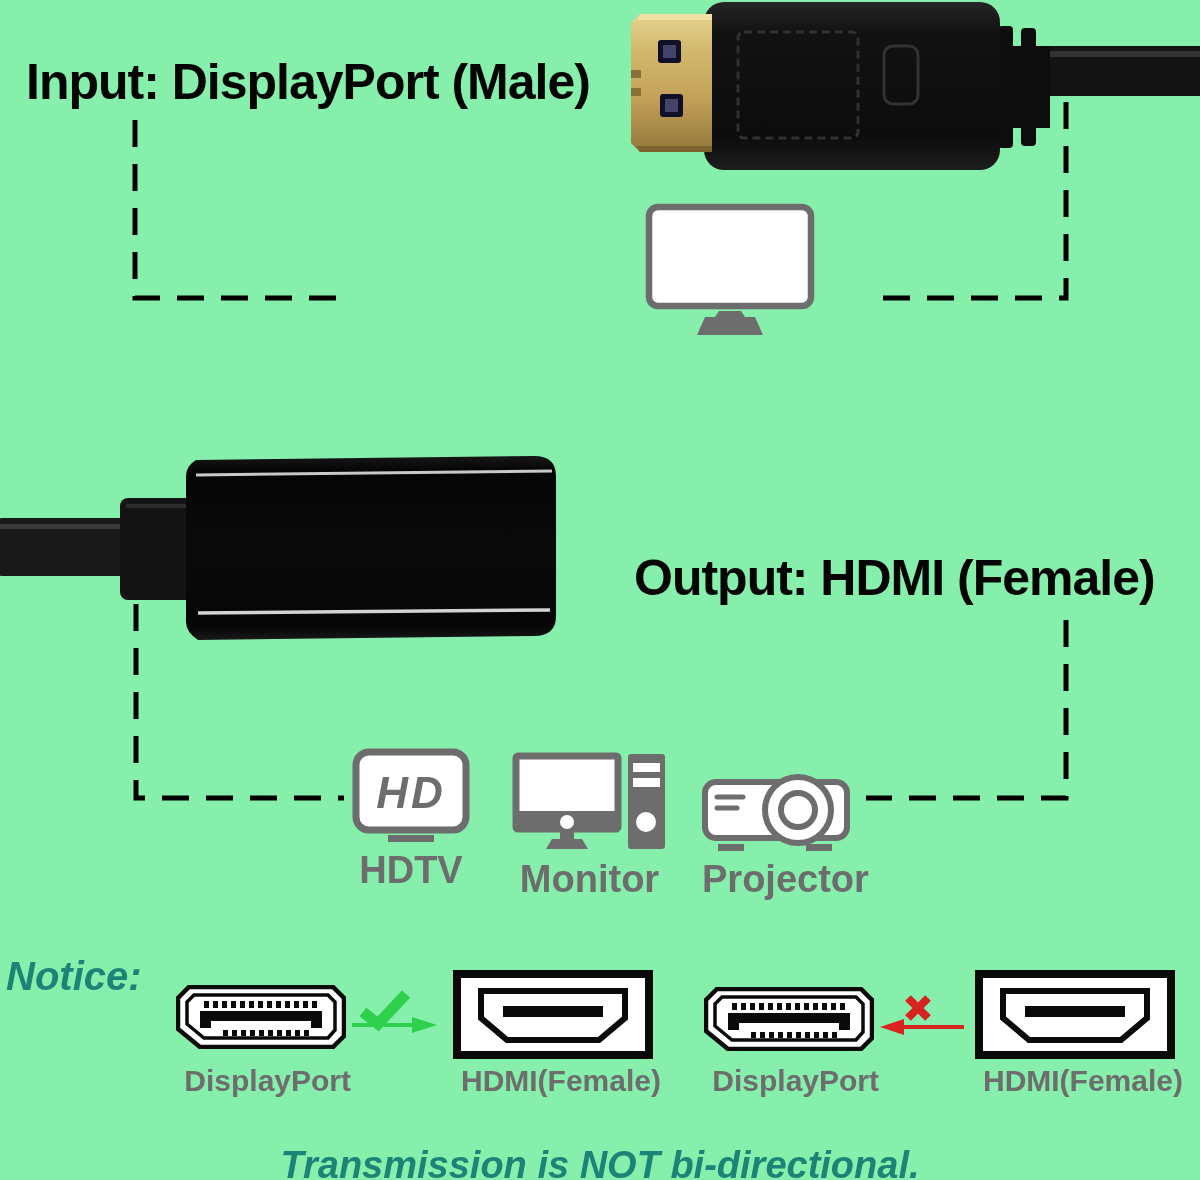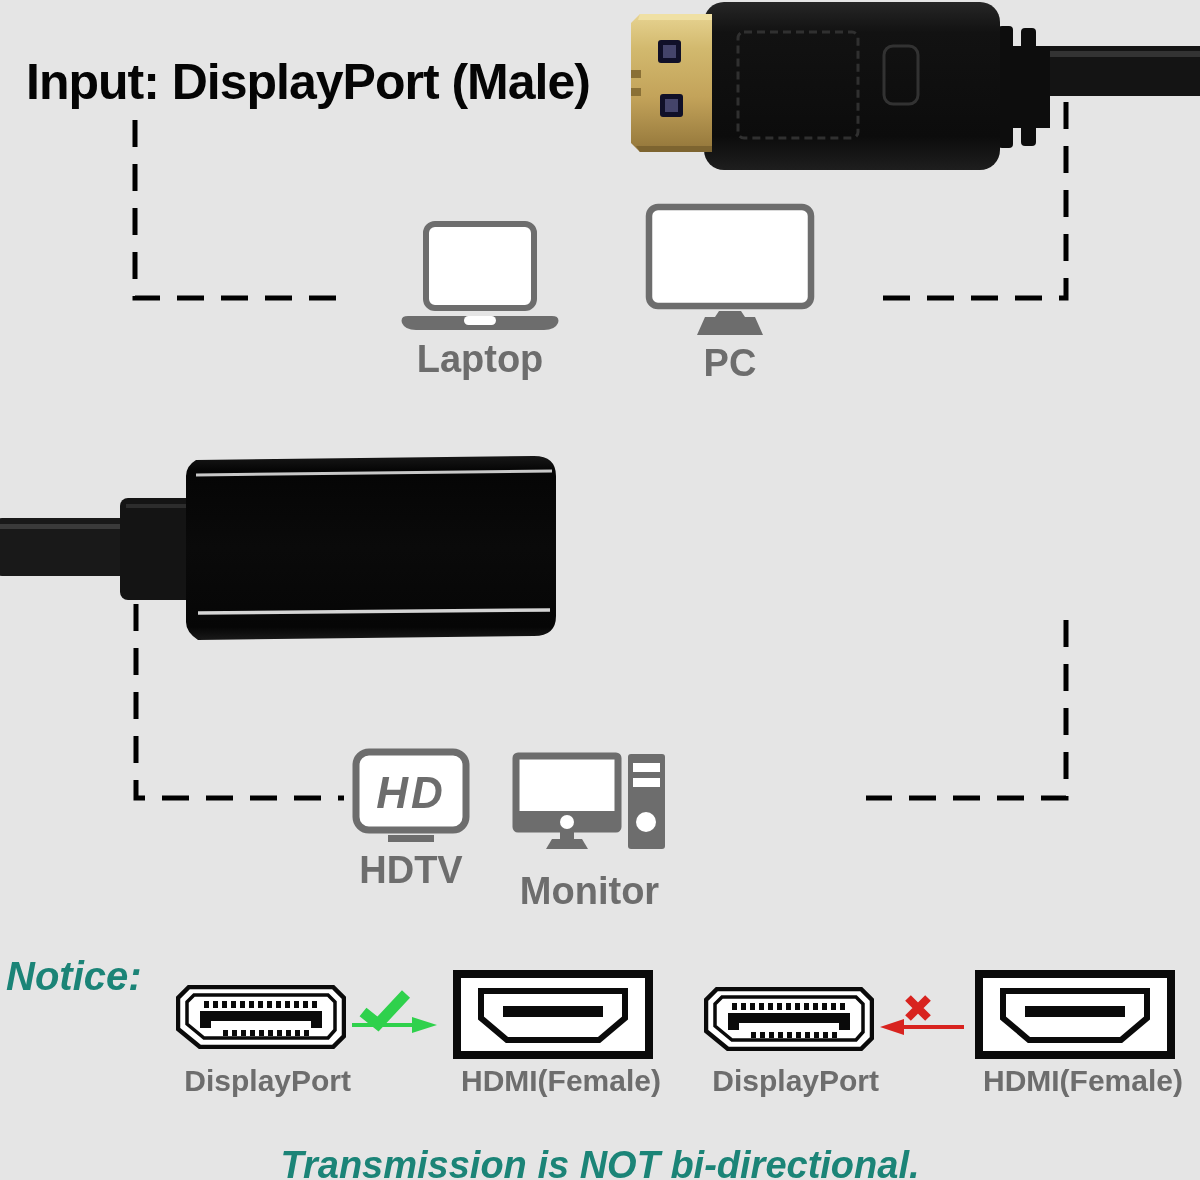--- a/index.html
+++ b/index.html
@@ -1,17 +1,17 @@
 <!DOCTYPE html>
 <html><head>
 <meta charset="utf-8">
 <style>
   html,body{margin:0;padding:0;background:#ffffff;}
   .canvas{
-    position:relative;width:1200px;height:1180px;background:#e5e5e5;
+    position:relative;width:1200px;height:1180px;background:#86efac;
     font-family:"Liberation Sans", sans-serif;overflow:hidden;
   }
   .abs{position:absolute;}
   .title{font-weight:bold;color:#050505;font-size:50px;line-height:1.05;letter-spacing:-1px;white-space:nowrap;}
   .dev{position:absolute;text-align:center;}
   .dev-label{font-weight:bold;color:#6d6d6d;font-size:38px;line-height:1;white-space:nowrap;}
   .port-label{position:absolute;font-weight:bold;color:#6d6d6d;font-size:30px;line-height:1;text-align:right;white-space:nowrap;}
   .notice-label{position:absolute;left:6px;top:956px;color:#1b8477;font-style:italic;font-weight:bold;font-size:40px;line-height:1;}
   .footer{position:absolute;left:0;top:1126px;width:1200px;text-align:center;color:#1b8477;font-style:italic;font-weight:bold;font-size:38px;line-height:1;margin-top:20px;}
   svg{display:block;}
@@ -64,35 +64,26 @@
     <path d="M36,146 H112 V152 H40 Z" fill="#7d6430"></path>
     <path d="M31,70 h10 v8 h-10 z M31,88 h10 v8 h-10 z" fill="#8a7036"></path>
     <g>
       <rect x="58" y="40" width="23" height="23" rx="3" fill="#101028"></rect>
       <rect x="63" y="45" width="13" height="13" fill="#44446a"></rect>
       <rect x="60" y="94" width="23" height="23" rx="3" fill="#101028"></rect>
       <rect x="65" y="99" width="13" height="13" fill="#44446a"></rect>
     </g>
   </svg>
 
-  <div class="dev" style="left:398px;top:220px;width:164px">
-    <svg width="164" height="112" viewBox="0 0 164 112">
-      <rect x="28" y="4" width="108" height="84" rx="9" fill="#ffffff" stroke="#6d6d6d" stroke-width="6"></rect>
-      <path d="M10,96 H154 Q162,96 160,103 Q157,110 146,110 H18 Q7,110 4,103 Q2,96 10,96 Z" fill="#6d6d6d"></path>
-      <rect x="66" y="96" width="32" height="9" rx="4.5" fill="#ffffff"></rect>
-    </svg>
-    <div class="dev-label" style="margin-top:8px">Laptop</div>
-  </div>
 
   <div class="dev" style="left:645px;top:203px;width:170px">
     <svg width="170" height="135" viewBox="0 0 170 135">
       <rect x="4" y="4" width="162" height="99" rx="9" fill="#ffffff" stroke="#6d6d6d" stroke-width="6.5"></rect>
       <path d="M74,108 H96 L100,114 H110 L118,132 H52 L60,114 H70 Z" fill="#6d6d6d"></path>
     </svg>
-    <div class="dev-label" style="margin-top:6px">PC</div>
   </div>
 
   <svg class="abs" style="left:0;top:448px" width="560" height="200" viewBox="0 0 560 200">
     <defs>
       <linearGradient id="adapterGrad" x1="0" y1="0" x2="0" y2="1">
         <stop offset="0" stop-color="#171717"></stop>
         <stop offset="0.08" stop-color="#050505"></stop>
         <stop offset="0.5" stop-color="#0a0a0a"></stop>
         <stop offset="0.93" stop-color="#060606"></stop>
         <stop offset="1" stop-color="#191919"></stop>
@@ -100,20 +91,21 @@
     </defs>
     <rect x="-10" y="70" width="146" height="58" rx="12" fill="#191919"></rect>
     <rect x="-10" y="76" width="142" height="5" fill="#3a3a3a"></rect>
     <rect x="120" y="50" width="74" height="102" rx="8" fill="#141414"></rect>
     <rect x="126" y="56" width="62" height="4" fill="#2c2c2c"></rect>
     <path d="M196,12 L534,8 Q556,8 556,28 V168 Q556,188 534,188 L198,192 Q186,184 186,174 V28 Q186,18 196,12 Z" fill="url(#adapterGrad)"></path>
     <path d="M196,27 L552,23" stroke="#c8c8c8" stroke-width="3"></path>
     <path d="M198,165 L550,162" stroke="#d4d4d4" stroke-width="3.5"></path>
   </svg>
 
+  <div class="abs title" style="left:634px;top:552px">Output: HDMI (Female)</div>
 
   <div class="dev" style="left:352px;top:748px;width:118px">
     <svg width="118" height="95" viewBox="0 0 118 95">
       <rect x="4" y="4" width="110" height="78" rx="13" fill="#ffffff" stroke="#6d6d6d" stroke-width="7"></rect>
       <text x="59" y="60" text-anchor="middle" font-size="44" font-style="italic" font-weight="bold" letter-spacing="3" fill="#6d6d6d">HD</text>
       <rect x="36" y="87" width="46" height="7" fill="#6d6d6d"></rect>
     </svg>
     <div class="dev-label" style="margin-top:8px">HDTV</div>
   </div>
 
@@ -122,23 +114,34 @@
       <rect x="4" y="4" width="102" height="73" rx="2" fill="#ffffff" stroke="#6d6d6d" stroke-width="7"></rect>
       <rect x="7" y="59" width="96" height="15" fill="#6d6d6d"></rect>
       <circle cx="55" cy="70" r="7" fill="#ffffff"></circle>
       <rect x="48" y="77" width="14" height="12" fill="#6d6d6d"></rect>
       <path d="M34,97 H76 L70,87 H40 Z" fill="#6d6d6d"></path>
       <rect x="116" y="2" width="37" height="95" rx="3" fill="#6d6d6d"></rect>
       <rect x="121" y="11" width="27" height="9" fill="#ffffff"></rect>
       <rect x="121" y="26" width="27" height="9" fill="#ffffff"></rect>
       <circle cx="134" cy="70" r="10" fill="#ffffff"></circle>
     </svg>
-    <div class="dev-label" style="margin-top:22px">Monitor</div>
-  </div>
-
+    <div class="dev-label" style="margin-top:10px">Monitor</div>
+  </div>
+
+  <div class="dev" style="left:702px;top:760px;width:150px">
+    <svg width="150" height="92" viewBox="0 0 150 92">
+      <rect x="3" y="22" width="142" height="56" rx="11" fill="#ffffff" stroke="#6d6d6d" stroke-width="6"></rect>
+      <circle cx="96" cy="50" r="33" fill="#ffffff" stroke="#6d6d6d" stroke-width="6"></circle>
+      <circle cx="96" cy="50" r="17" fill="#ffffff" stroke="#6d6d6d" stroke-width="6"></circle>
+      <path d="M15,37 H41 M15,48 H35" stroke="#6d6d6d" stroke-width="5" stroke-linecap="round"></path>
+      <rect x="16" y="84" width="26" height="7" fill="#6d6d6d"></rect>
+      <rect x="104" y="84" width="26" height="7" fill="#6d6d6d"></rect>
+    </svg>
+    <div class="dev-label" style="margin-top:8px">Projector</div>
+  </div>
 
   <div class="notice-label">Notice:</div>
 
   <svg class="abs" style="left:176px;top:985px" width="170" height="64" viewBox="0 0 170 64">
     <path d="M13,2 H157 L168,13 V51 L157,62 H24 L2,44 V13 Z" fill="#ffffff" stroke="#0a0a0a" stroke-width="4.5"></path>
     <path d="M18,10 H152 L159,17 V45 L152,53 H28 L11,39 V17 Z" fill="#ffffff" stroke="#0a0a0a" stroke-width="3.5"></path>
     <g fill="#0a0a0a">
       <rect x="24" y="26" width="122" height="10"></rect>
       <rect x="24" y="26" width="11" height="17"></rect>
       <rect x="135" y="26" width="11" height="17"></rect>

